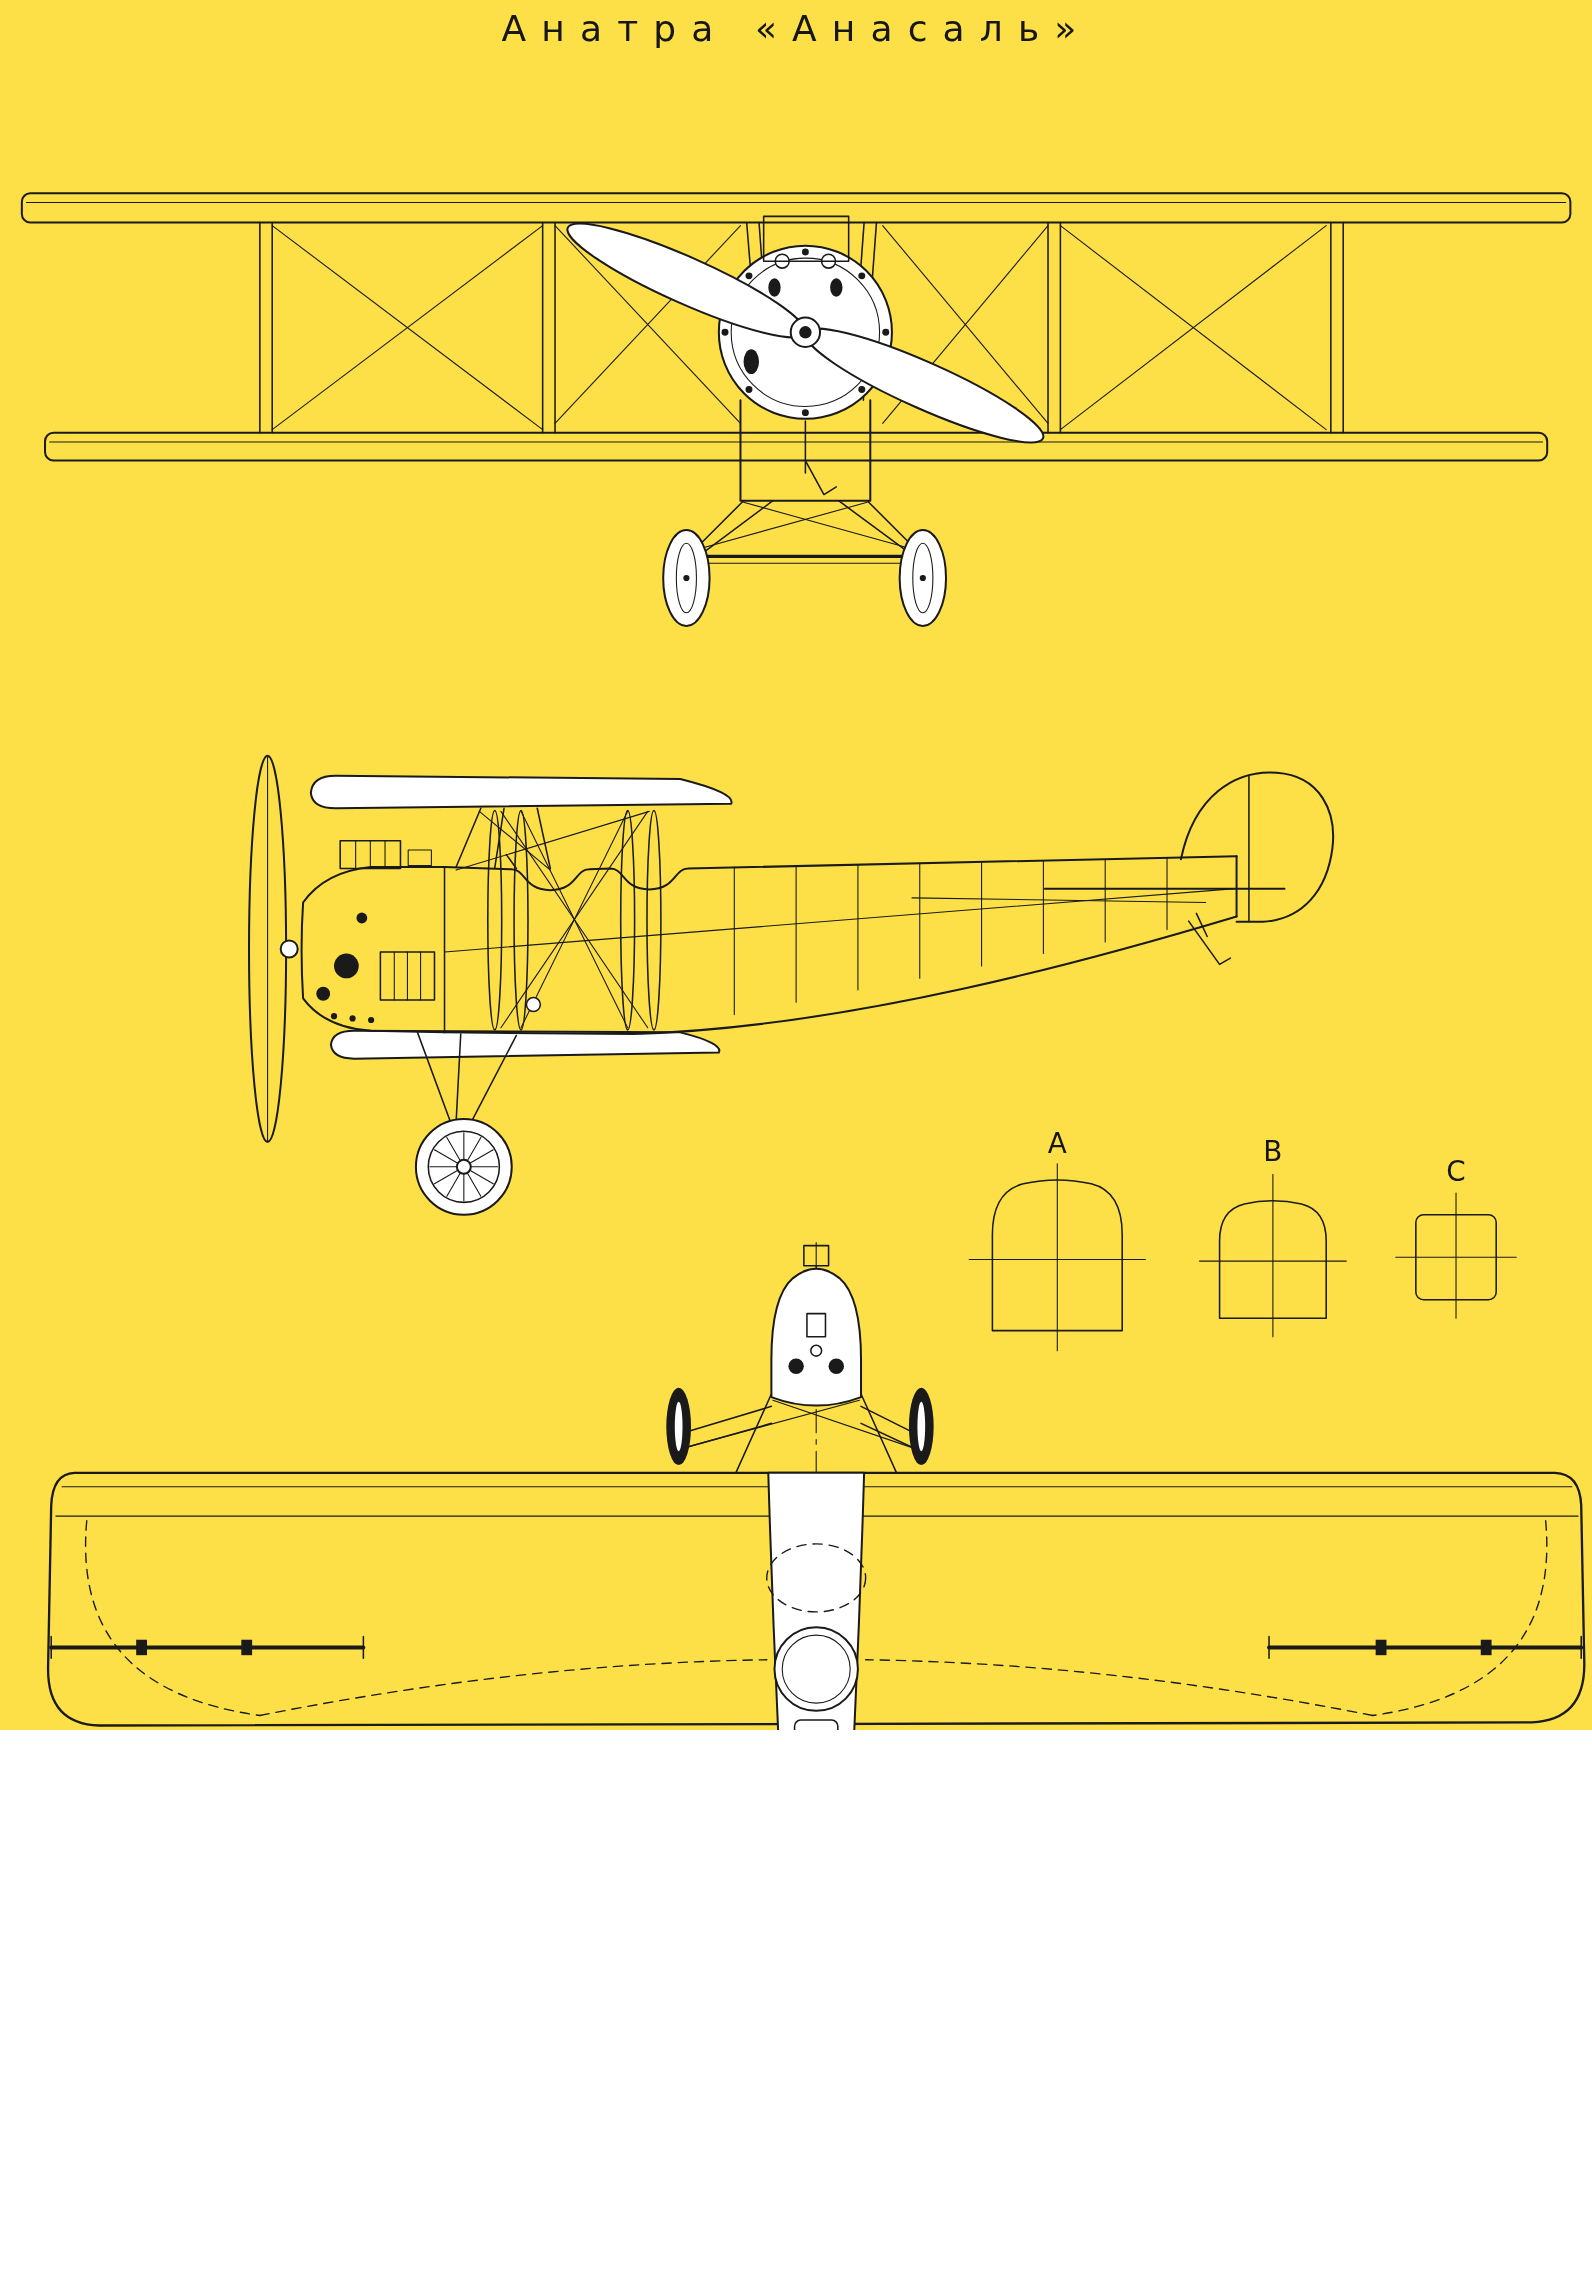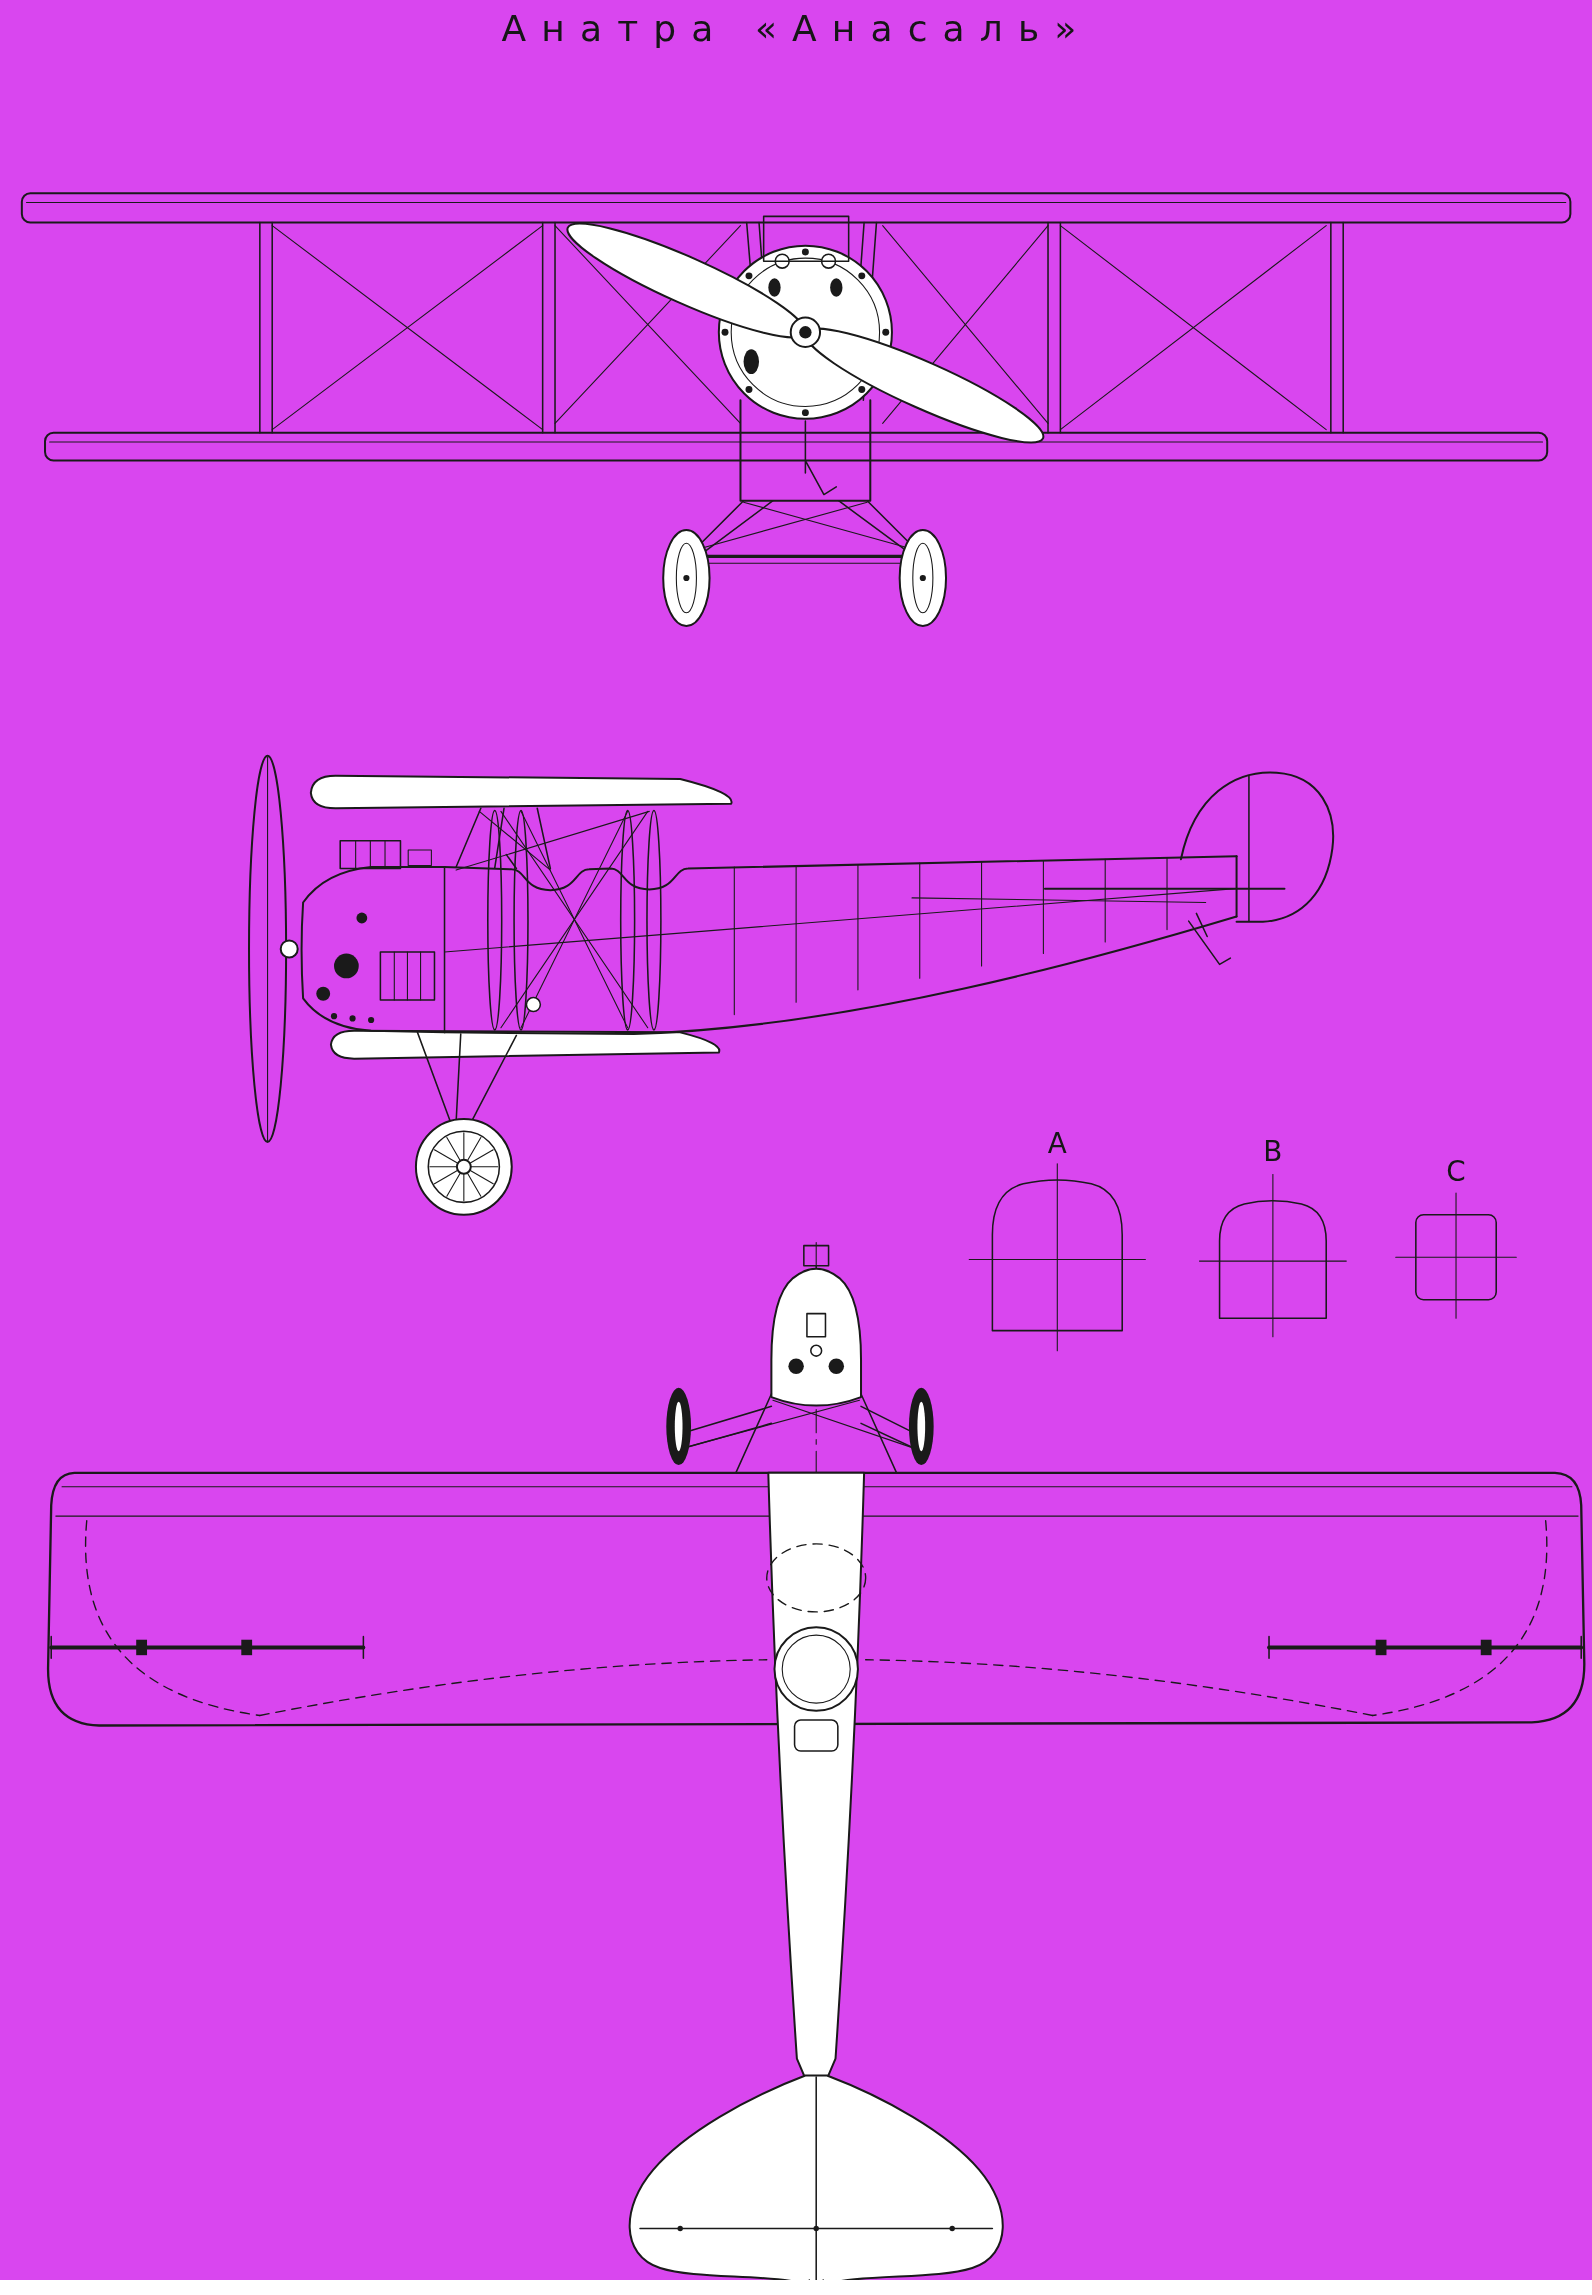--- a/index.html
+++ b/index.html
@@ -1,17 +1,17 @@
 <!DOCTYPE html>
 <html style="font-size:12.4px"><head>
 <meta charset="utf-8">
 <style>
   html,body{margin:0;padding:0;background:#ffffff;}
   .sheet{
-    position:relative;width:1593px;height:2280px;background:#d946ef;
+    position:relative;width:1593px;height:1730px;background:#fde047;
     overflow:hidden;font-family:"DejaVu Sans",sans-serif;
   }
   .title{
     position:absolute;top:7.7px;left:0;right:0;text-align:center;
     font-size:36px;letter-spacing:.42em;color:#161616;font-weight:400;
     font-family:"DejaVu Sans",sans-serif;
   }
   svg{position:absolute;left:0;top:0;}
   .ln{stroke:#1a1a1a;fill:none;stroke-width:2.6;stroke-linecap:round;stroke-linejoin:round;}
   .thin{stroke-width:1.4;}

